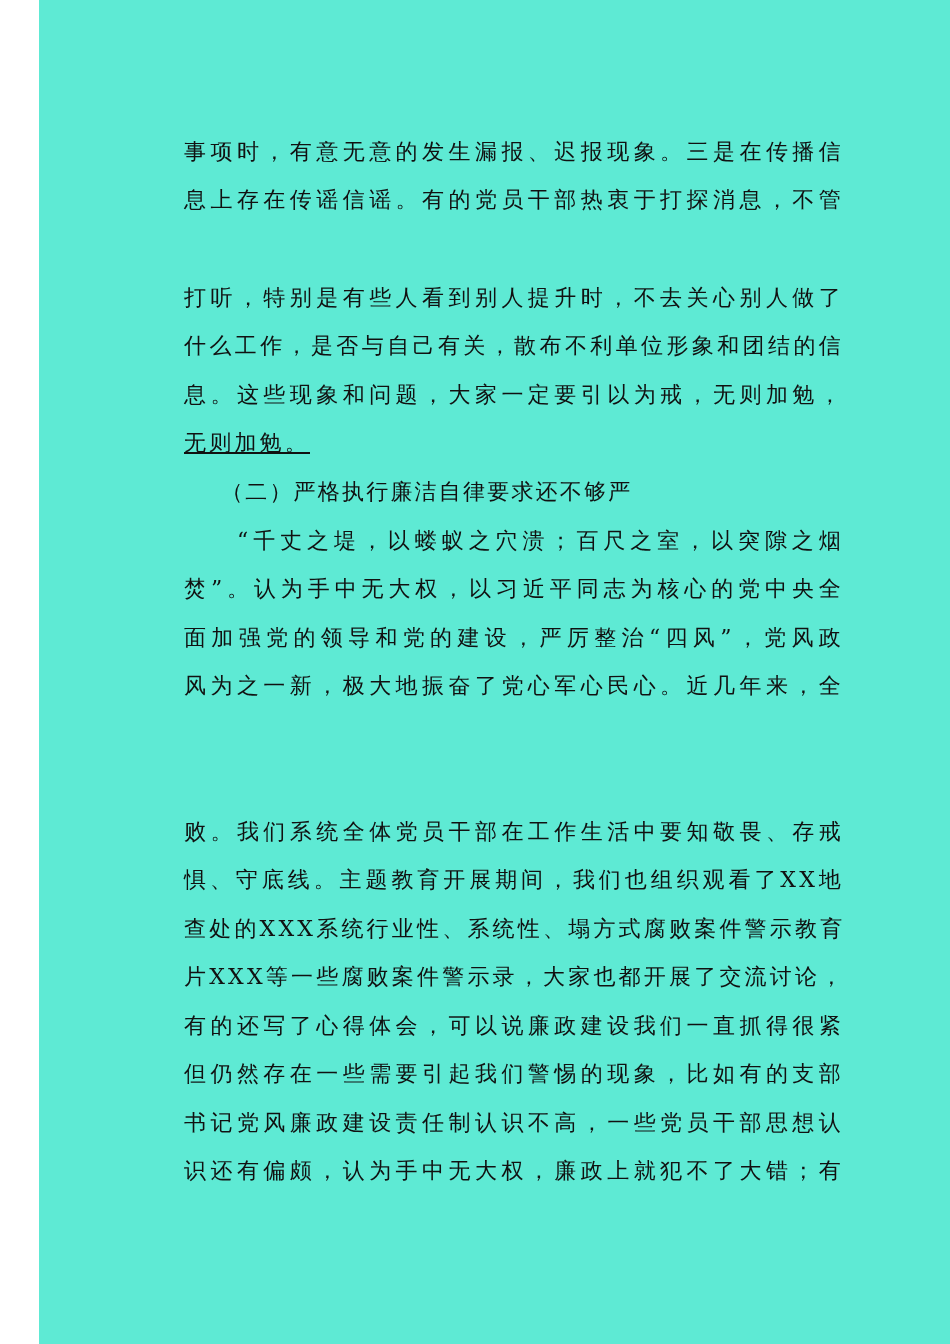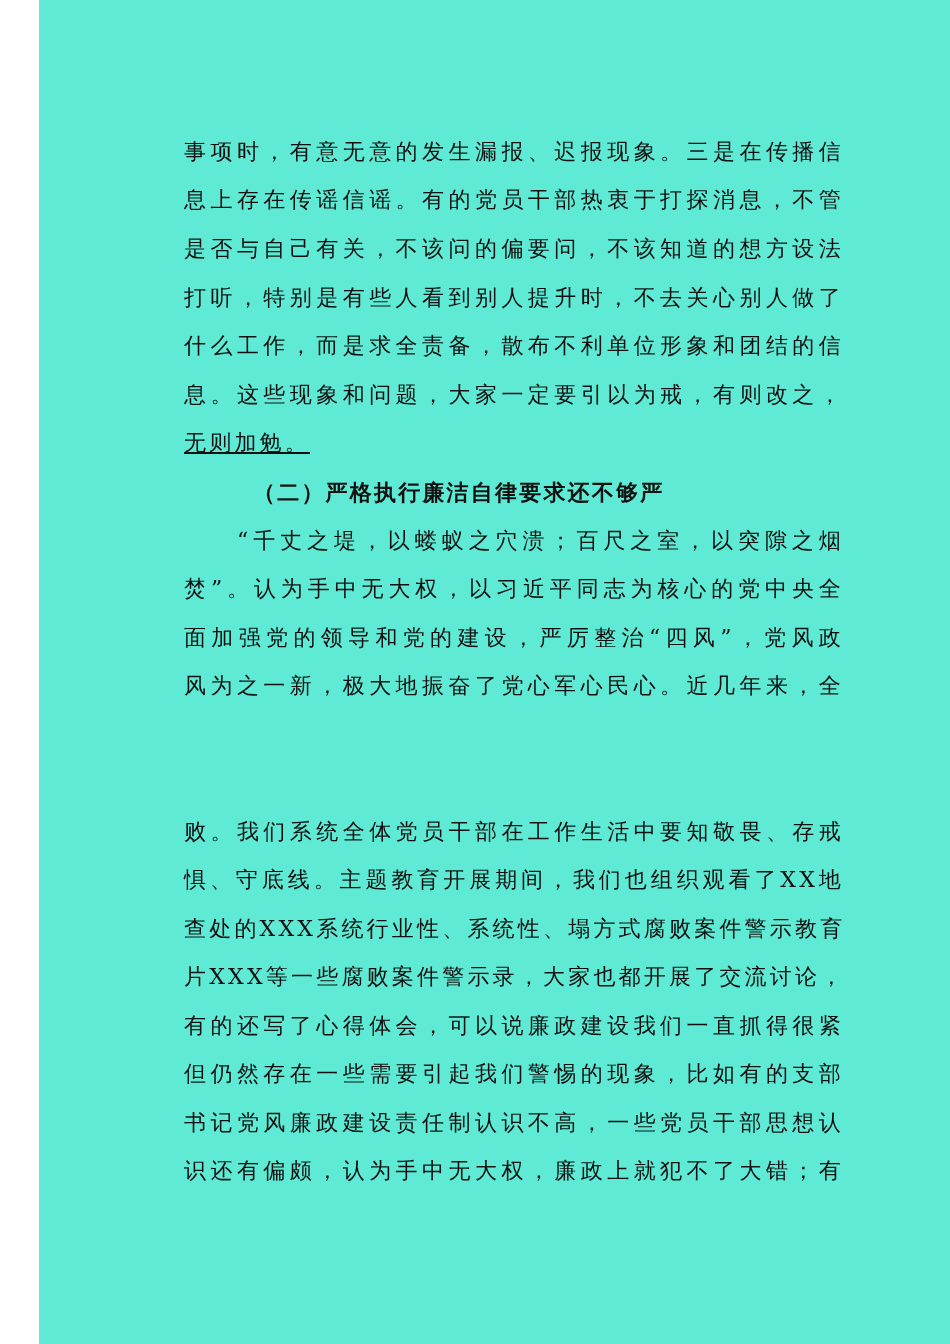--- a/index.html
+++ b/index.html
@@ -34,41 +34,39 @@
       white-space: nowrap;
       letter-spacing: 3.2px;
       text-align: justify;
       text-align-last: justify;
     }
     .line.last {
       text-align-last: left;
       text-decoration: underline;
     }
     .line.heading {
-      left: 214px;
+      left: 182px;
       text-align-last: left;
       letter-spacing: 2.2px;
-      font-weight: bold;
     }
     .line.indent {
       left: 198px;
       width: 607px;
     }
   </style>
 </head>
 <body>
 
 <div class="page">
 
   <div class="line" style="top:132px">事项时，有意无意的发生漏报、迟报现象。三是在传播信</div>
   <div class="line" style="top:180px">息上存在传谣信谣。有的党员干部热衷于打探消息，不管</div>
-  <div class="line" style="top:229px">是否与自己有关，不该问的偏要问，不该知道的想方设法</div>
   <div class="line" style="top:278px">打听，特别是有些人看到别人提升时，不去关心别人做了</div>
-  <div class="line" style="top:326px">什么工作，而是求全责备，散布不利单位形象和团结的信</div>
-  <div class="line" style="top:375px">息。这些现象和问题，大家一定要引以为戒，有则改之，</div>
+  <div class="line" style="top:326px">什么工作，是否与自己有关，散布不利单位形象和团结的信</div>
+  <div class="line" style="top:375px">息。这些现象和问题，大家一定要引以为戒，无则加勉，</div>
   <div class="line last" style="top:423px">无则加勉。</div>
 
   <div class="line heading" style="top:472px">（二）严格执行廉洁自律要求还不够严</div>
 
   <div class="line indent" style="top:521px">“千丈之堤，以蝼蚁之穴溃；百尺之室，以突隙之烟</div>
   <div class="line" style="top:569px">焚”。认为手中无大权，以习近平同志为核心的党中央全</div>
   <div class="line" style="top:618px">面加强党的领导和党的建设，严厉整治“四风”，党风政</div>
   <div class="line" style="top:666px">风为之一新，极大地振奋了党心军心民心。近几年来，全</div>
   <div class="line" style="top:812px">败。我们系统全体党员干部在工作生活中要知敬畏、存戒</div>
   <div class="line" style="top:860px">惧、守底线。主题教育开展期间，我们也组织观看了XX地</div>

